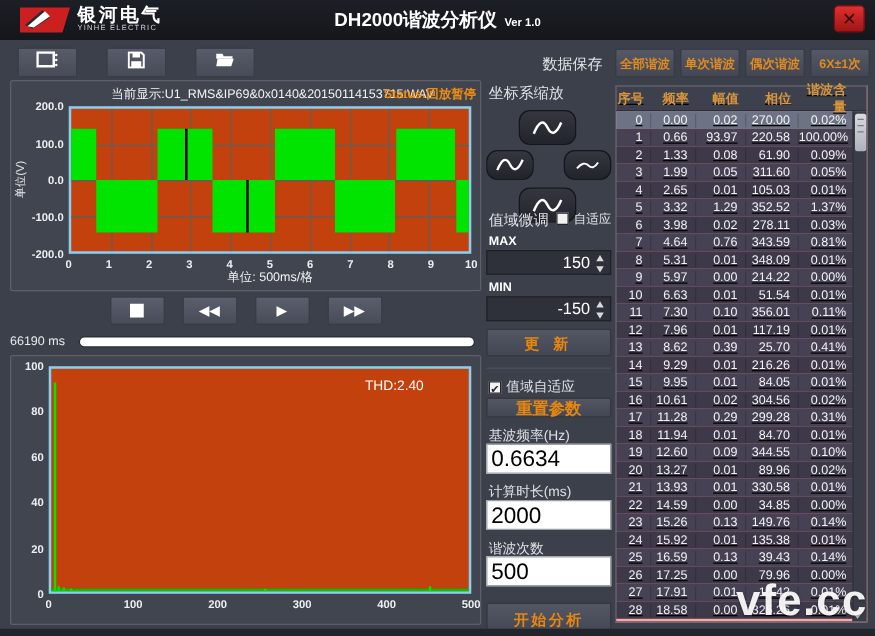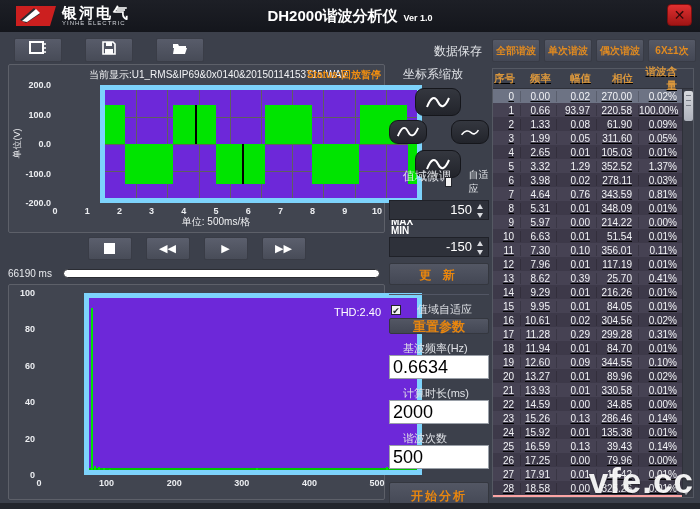--- a/index.html
+++ b/index.html
@@ -21,21 +21,21 @@
   .tool-btn { width:48px; height:24px; margin-left:14px; background:linear-gradient(#585c6a,#474b57); border:1px solid #3a3d47; border-radius:2px; display:flex; align-items:center; justify-content:center; cursor:pointer; }
   .tool-btn + .tool-btn { margin-left:23px; }
   .data-save { position:absolute; left:434px; top:7px; color:#e2e4e8; font-size:12px; }
   .tab-row { position:absolute; left:492px; top:3px; display:flex; }
   .tab-btn { width:48px; height:23px; margin-right:4px; background:linear-gradient(#555966,#434754); border:1px solid #383b45; border-radius:2px; color:#e08a20; font-size:10px; font-weight:bold; display:flex; align-items:center; justify-content:center; cursor:pointer; white-space:nowrap; }
 
   
   .panel { position:absolute; background:#41members454f; background:#414550; border:1px solid #5d6069; border-radius:2px; }
   .wave-panel { left:8px; top:64px; width:377px; height:169px; }
   .spec-panel { left:8px; top:284px; width:377px; height:216px; }
-  .plot { position:absolute; background:#6d28d9; border:5px solid #7dd3fc;margin-left:45px; }
+  .plot { position:absolute; background:#c2410c; border:2px solid #7dd3fc; }
   #wave-plot { left:46px; top:20px; width:322px; height:118px; }
   #spec-plot { left:30px; top:8px; width:338px; height:182px; }
   .wave-header { position:absolute; left:0; top:3px; width:100%; height:14px; font-size:10px; white-space:nowrap; }
   .wave-file { position:absolute; left:80px; color:#f2f3f5; }
   .wave-status { position:absolute; right:3px; color:#ef8d10; font-weight:bold; }
   .x-title { position:absolute; left:46px; width:322px; text-align:center; bottom:3px; color:#f0f1f3; font-size:10px; }
   .y-title { position:absolute; left:-7px; top:50%; transform:rotate(-90deg); color:#e8e9ec; font-size:9px; white-space:nowrap; }
   .tick { position:absolute; color:#eceef1; font-size:9px; font-weight:bold; }
   .vgrid { position:absolute; top:0; bottom:0; width:1px; background:#5f5f5f; }
   .hgrid { position:absolute; left:0; right:0; height:1px; background:#5f5f5f; }
@@ -48,21 +48,21 @@
   
   .transport { position:absolute; left:8px; top:237px; width:377px; height:26px; background:#43475200; display:flex; justify-content:center; gap:14px; }
   .tp-btn { width:44px; height:23px; background:linear-gradient(#5b5f6d,#484c58); border:1px solid #393c46; border-radius:2px; color:#fff; font-size:11px; display:flex; align-items:center; justify-content:center; cursor:pointer; }
   .tp-btn .sq { width:11px; height:11px; background:#fff; }
   .progress-row { position:absolute; left:8px; top:267px; width:377px; height:14px; }
   .ptime { position:absolute; left:0; top:1px; color:#e8eaee; font-size:10px; }
   .pbar { position:absolute; left:55px; right:5px; top:2px; height:9px; border:1px solid #2a2c33; border-radius:5px; background:#fff; }
 
   
   .mid { position:absolute; left:389px; top:64px; width:100px; height:440px; }
-  .mid-label { color:#dfe1e6; font-size:11px;margin-left:12px; }
+  .mid-label { color:#dfe1e6; font-size:11px; }
   .sec-title { position:absolute; left:2px; top:2px; font-size:12px; }
   .pad-btn { position:absolute; background:linear-gradient(#34373f,#22242b); border:1px solid #15161b; border-radius:9px; display:flex; align-items:center; justify-content:center; cursor:pointer; }
   .rangehdr { position:absolute; left:2px; top:104px; font-size:12px; }
   .chk-row { position:absolute; display:flex; align-items:center; gap:4px; }
   .chk { width:10px; height:10px; background:#f2f2f2; border:1px solid #23252c; font-size:9px; line-height:10px; color:#1d1f26; text-align:center; font-weight:bold; }
   .minmax { position:absolute; color:#fff; font-size:10px; font-weight:bold; }
   .spinner { position:absolute; left:0px; width:100px; height:20px; background:#2e313a; border:1px solid #1f2128; color:#fff; font-size:13px; text-align:right; padding-right:16px; line-height:18px; }
   .spin-arrows { position:absolute; right:4px; top:3px; width:7px; height:14px; display:flex; flex-direction:column; justify-content:space-between; }
   .spin-arrows i { width:0; height:0; border-left:3.5px solid transparent; border-right:3.5px solid transparent; }
   .spin-up { border-bottom:5px solid #d8dade; }
@@ -269,21 +269,21 @@
           <path d="M2 11 Q8 -4 13 6 Q18 16 24 2" fill="none" stroke="#fff" stroke-width="2"></path>
         </svg>
     </div>
 
     <div class="mid-label rangehdr">值域微调</div>
     <div class="chk-row" style="left:56px; top:104px;">
       <span class="chk"></span>
       <span class="mid-label" style="font-size:10px;">自适应</span>
     </div>
 
-    <div class="minmax" style="left:2px; top:124px;margin-top:28px;">MAX</div>
+    <div class="minmax" style="left:2px; top:124px;">MAX</div>
     <div class="spinner" style="top:136px;">
       <span>150</span>
       <span class="spin-arrows">
           <i class="spin-up"></i>
           <i class="spin-dn"></i>
         </span>
     </div>
     <div class="minmax" style="left:2px; top:161px;">MIN</div>
     <div class="spinner" style="top:173px;">
       <span>-150</span>
@@ -479,21 +479,21 @@
           <span class="c0">22</span>
           <span class="c1">14.59</span>
           <span class="c2">0.00</span>
           <span class="c3">34.85</span>
           <span class="c4">0.00%</span>
         </div>
         <div class="trow row-b">
           <span class="c0">23</span>
           <span class="c1">15.26</span>
           <span class="c2">0.13</span>
-          <span class="c3">286.46</span>
+          <span class="c3">149.76</span>
           <span class="c4">0.14%</span>
         </div>
         <div class="trow row-a">
           <span class="c0">24</span>
           <span class="c1">15.92</span>
           <span class="c2">0.01</span>
           <span class="c3">135.38</span>
           <span class="c4">0.01%</span>
         </div>
         <div class="trow row-b">

